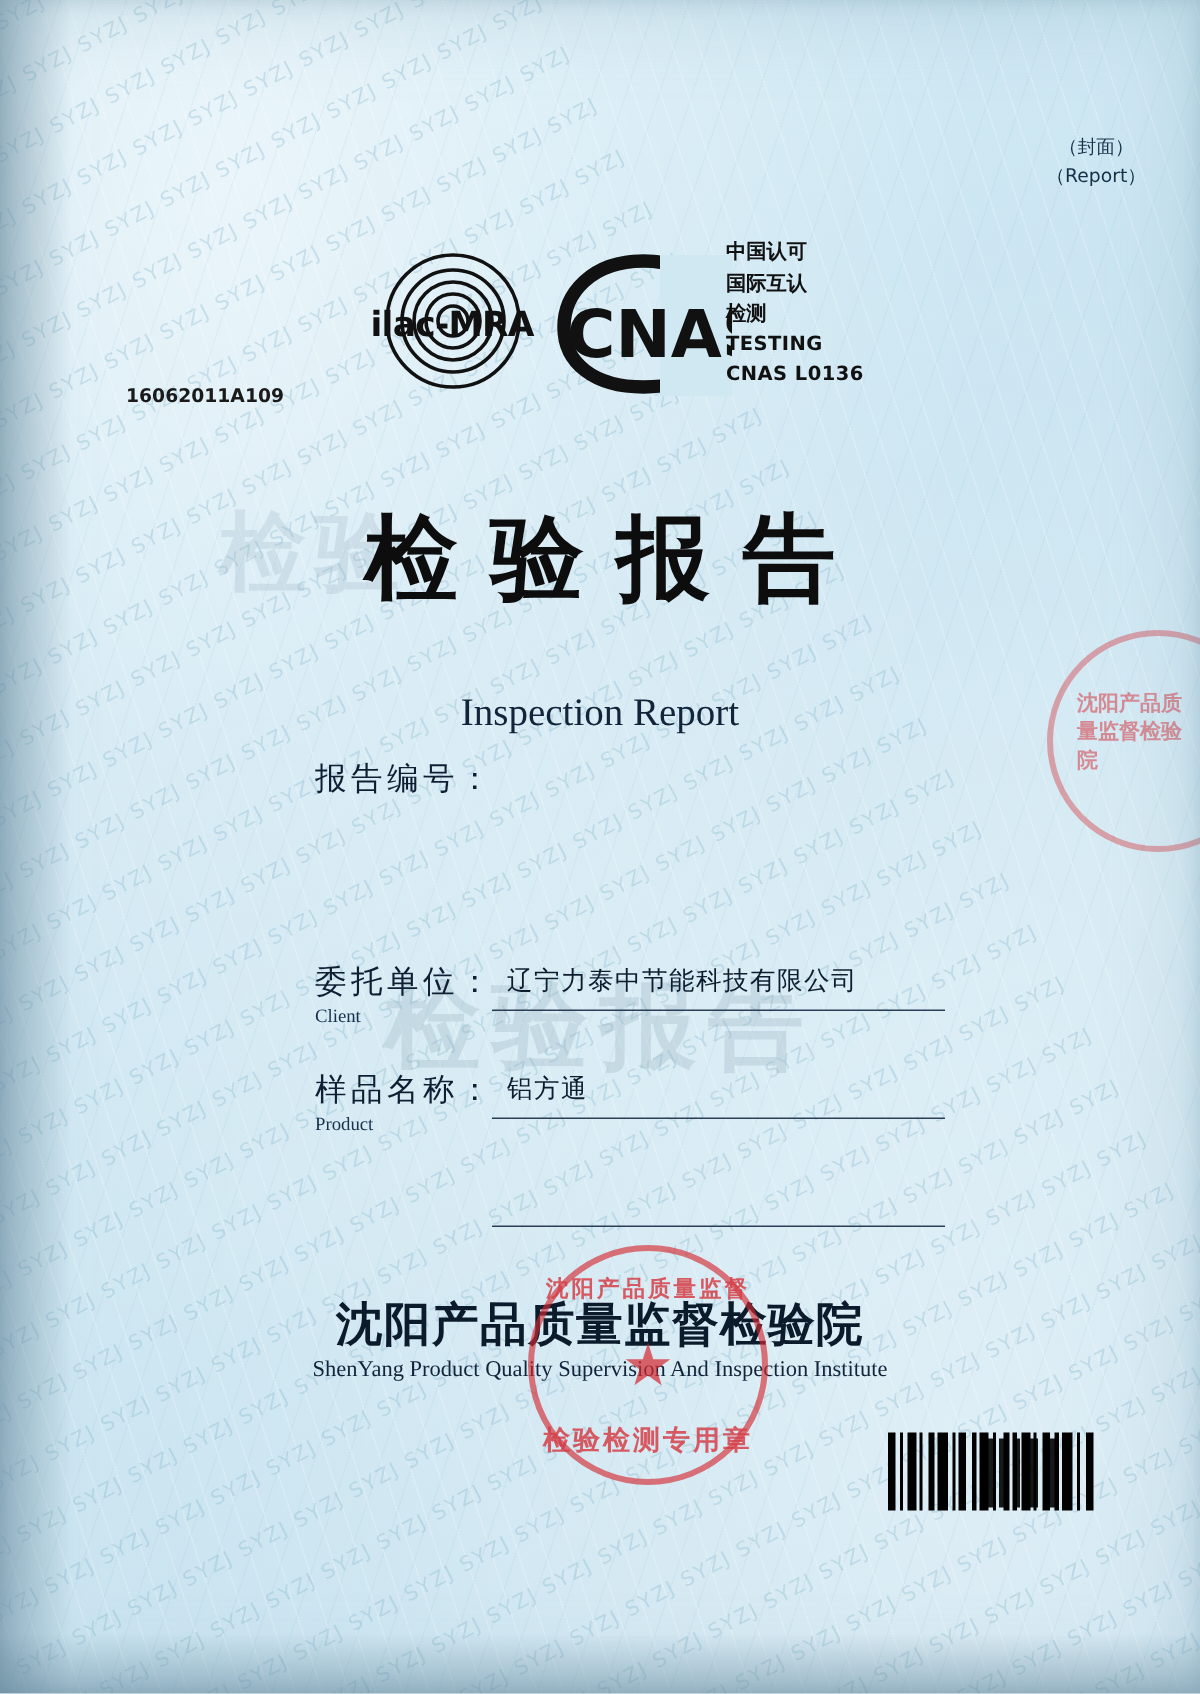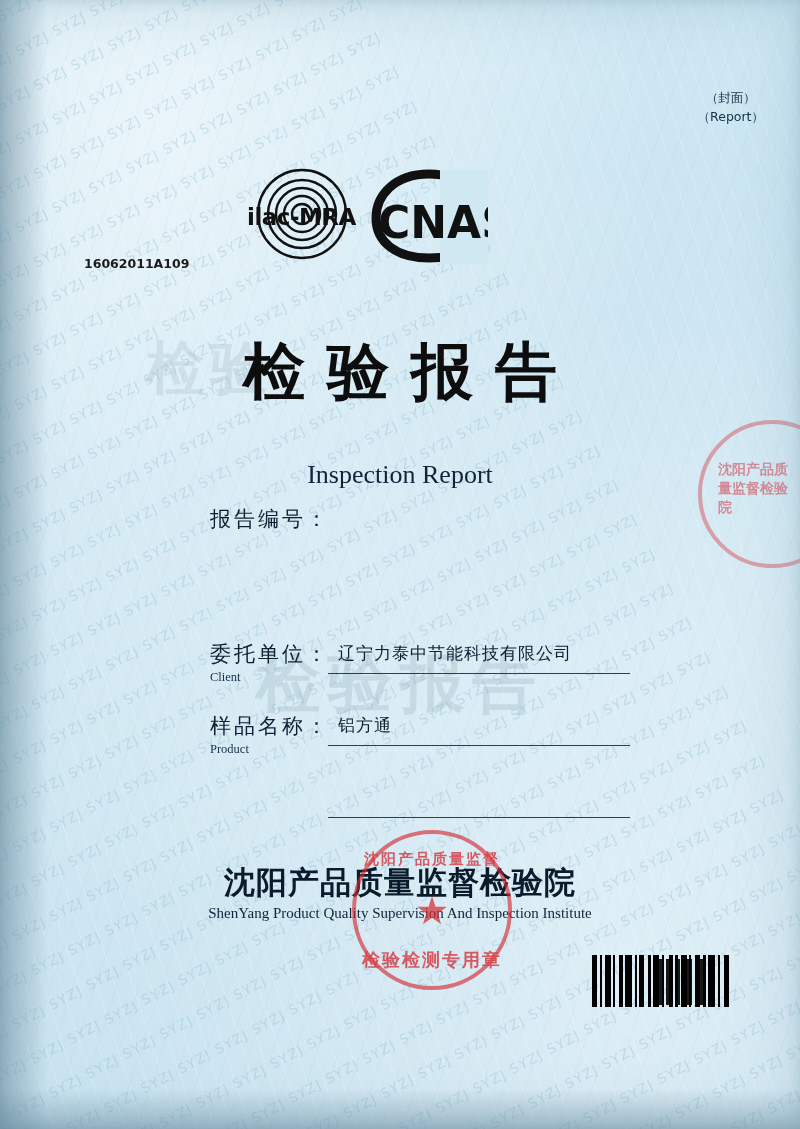--- a/index.html
+++ b/index.html
@@ -413,20 +413,27 @@
     <div class="ilac-text">ilac-MRA</div>
 
     <div class="cnas-mark">
       <svg width="118" height="96" viewBox="0 0 118 96">
         <path d="M59 6 C24 6 6 28 6 50 C6 74 26 90 59 90 C92 90 112 74 112 50 C112 28 94 6 59 6 Z" fill="none" stroke="#111" stroke-width="9"></path>
         <path d="M70 2 L118 2 L118 96 L70 96 Z" fill="#cfe8f2"></path>
         <text x="8" y="70" font-family="DejaVu Sans, sans-serif" font-size="44" font-weight="bold" fill="#111">CNAS</text>
       </svg>
     </div>
 
+    <div class="cnas-info">
+      <div>中国认可</div>
+      <div>国际互认</div>
+      <div>检测</div>
+      <div class="en">TESTING</div>
+      <div class="en">CNAS L0136</div>
+    </div>
   </div>
 
   <div class="title-cn">检验报告</div>
   <div class="title-en">Inspection Report</div>
 
   <div class="report-no">
     <div class="label-cn">报告编号：</div>
   </div>
 
   <div class="fields">

